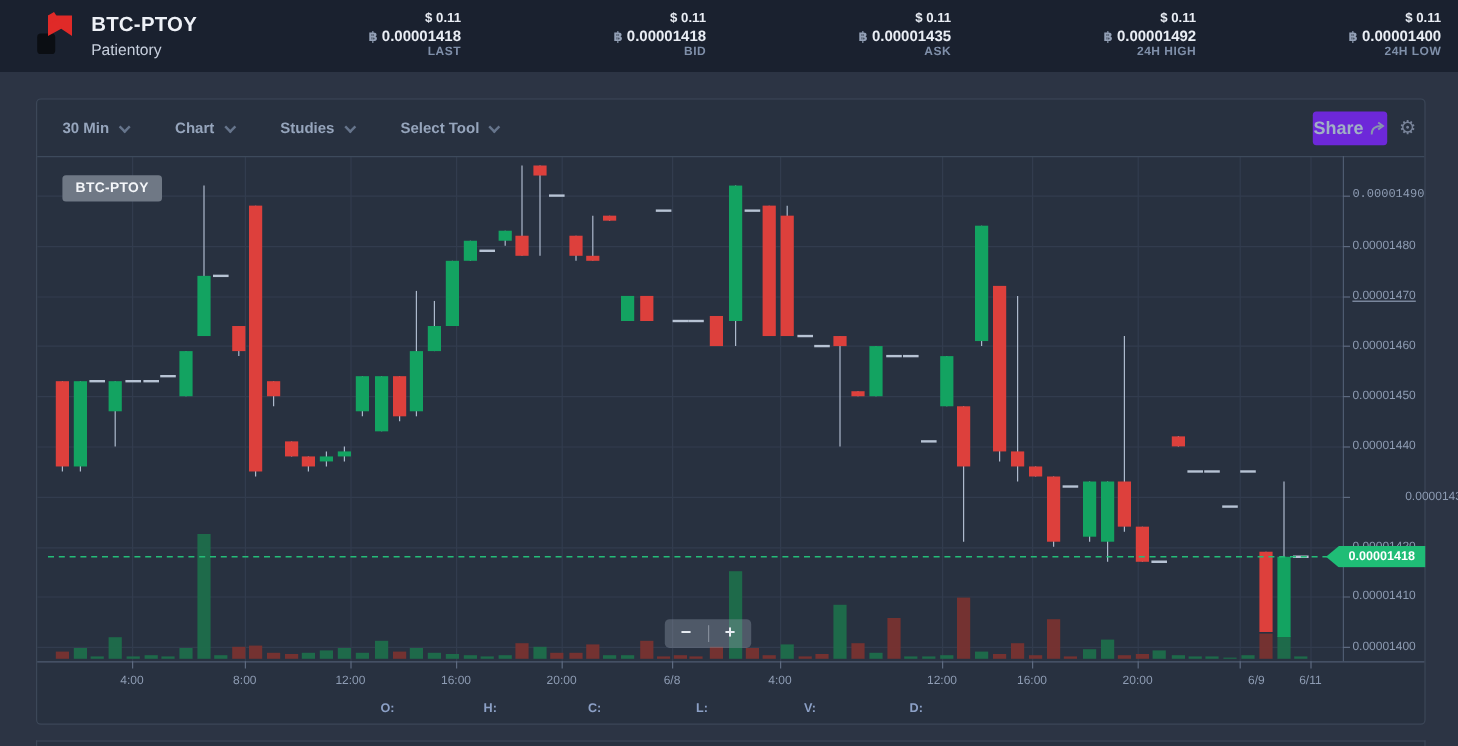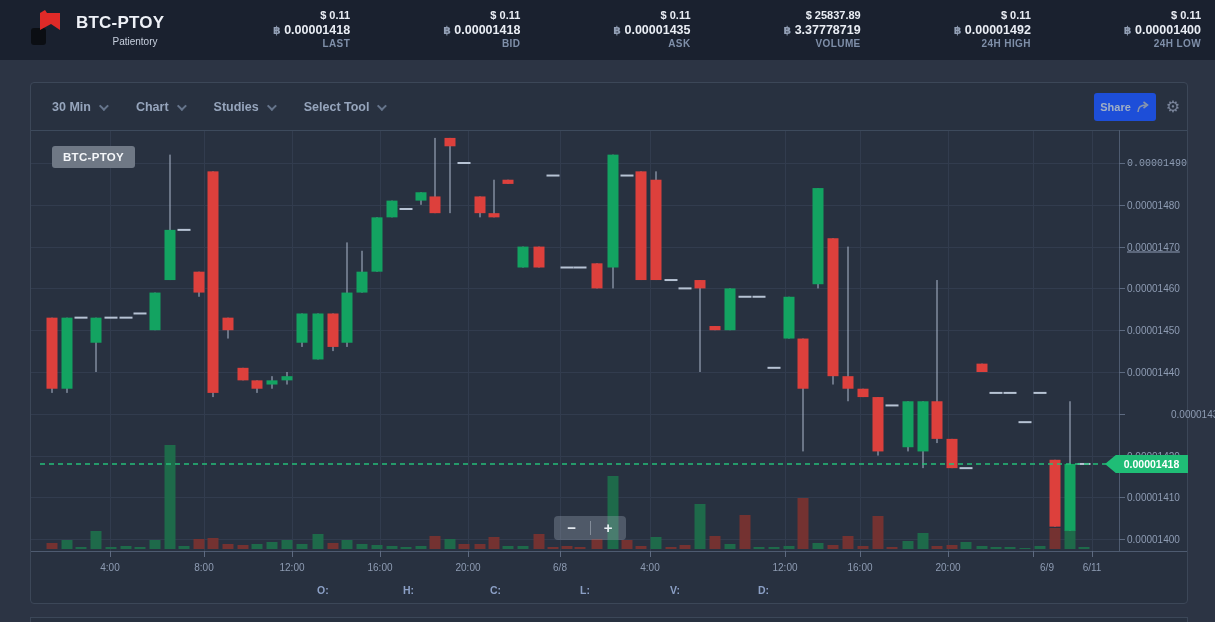--- a/index.html
+++ b/index.html
@@ -4,37 +4,37 @@
 <style>
   * { margin:0; padding:0; box-sizing:border-box; }
   html,body { width:1215px; height:622px; overflow:hidden; }
   body { font-family:"Liberation Sans","DejaVu Sans",sans-serif; background:#2c3444; position:relative; }
 
   
   #header { position:absolute; left:0; top:0; width:1215px; height:60px; background:#1a212f; display:flex; align-items:center; z-index:5; }
   #logo { width:34px; height:44px; margin-left:28px; flex:0 0 auto; }
   #title-block { margin-left:14px; flex:0 0 auto; width:118px; }
   #pair-title { color:#eef1f7; font-size:17px; font-weight:bold; letter-spacing:.2px; }
-  #pair-subtitle { color:#c7cfdd; font-size:10px; margin-top:3px;text-align:center; }
+  #pair-subtitle { color:#c7cfdd; font-size:13px; margin-top:3px; }
   #stats { flex:1; display:flex; height:100%; align-items:center; }
   .stat { flex:1; text-align:right; padding-right:14px; line-height:1.25; }
   .stat .usd { color:#e9edf4; font-size:11px; font-weight:bold; }
   .stat .btcline { color:#e9edf4; font-size:12.5px; font-weight:bold; }
   .stat .btcline .bsym { color:#93a0b6; font-weight:bold; font-family:"DejaVu Sans",sans-serif; font-size:11px; }
   .stat .lbl { color:#7f8fa9; font-size:10px; font-weight:bold; letter-spacing:.4px; }
 
   
   #panel { position:absolute; left:30px; top:82px; width:1158px; height:522px; background:#283140; border:1px solid #3c4758; border-radius:4px; z-index:1; }
   #panel-next { position:absolute; left:30px; top:617px; width:1158px; height:5px; background:#283140; border:1px solid #3c4758; border-bottom:none; z-index:1; }
 
   
-  #toolbar { position:absolute; left:52px; top:93px; height:28px; display:flex; align-items:center; gap:30px; z-index:6;text-align:right; }
+  #toolbar { position:absolute; left:52px; top:93px; height:28px; display:flex; align-items:center; gap:40px; z-index:6;text-align:right; }
   .tb-item { display:flex; align-items:center; gap:8px; color:#96a5bc; font-size:12.5px; font-weight:bold; cursor:pointer; }
   .chev { width:7px; height:7px; border-right:2px solid #66758c; border-bottom:2px solid #66758c; transform:rotate(45deg) translateY(-2px); }
-  #share-btn { position:absolute; left:1094px; top:93px; width:62px; height:28px; background:#1d4ed8; border-radius:3px; display:flex; align-items:center; justify-content:center; gap:6px; color:#a0afc5; font-size:11px; font-weight:bold; z-index:6; cursor:pointer; }
+  #share-btn { position:absolute; left:1094px; top:93px; width:62px; height:28px; background:#6d28d9; border-radius:3px; display:flex; align-items:center; justify-content:center; gap:6px; color:#a0afc5; font-size:15px; font-weight:bold; z-index:6; cursor:pointer; }
   #gear-btn { position:absolute; left:1163px; top:96px; width:20px; height:22px; color:#79849a; font-size:16px; line-height:22px; text-align:center; z-index:6; cursor:pointer; font-family:"DejaVu Sans",sans-serif; }
 
   
   #chart-svg { position:absolute; left:0; top:0; z-index:2; }
   #overlay { position:absolute; left:0; top:0; width:1215px; height:622px; z-index:3; pointer-events:none; }
   .ylab { position:absolute; left:1127px; color:#8e9cb3; font-size:10px; white-space:nowrap; transform:translateY(-50%); }
   .xlab { position:absolute; top:562px; color:#8e9cb3; font-size:10px; white-space:nowrap; transform:translateX(-50%); }
   .leglab { position:absolute; top:584px; color:#8ca0c6; font-size:10.5px; font-weight:bold; }
   #symbol-chip { position:absolute; left:52px; top:146px; background:#6f7885; color:#f4f6f9; font-size:11.5px; font-weight:bold; padding:5px 11px; border-radius:3px; z-index:4; letter-spacing:.3px; }
   #price-tag { position:absolute; left:1105px; top:455px; width:83px; height:18px; background:#1fbd76; color:#ffffff; font-size:10.5px; font-weight:bold; line-height:18px; text-align:center; padding-left:10px; clip-path:polygon(0 50%, 13% 0, 100% 0, 100% 100%, 13% 100%); z-index:4; }
@@ -63,25 +63,20 @@
     </div>
     <div class="stat">
       <div class="usd">$ 0.11</div>
       <div class="btcline"><span class="bsym">฿</span> <span>0.00001418</span></div>
       <div class="lbl">BID</div>
     </div>
     <div class="stat">
       <div class="usd">$ 0.11</div>
       <div class="btcline"><span class="bsym">฿</span> <span>0.00001435</span></div>
       <div class="lbl">ASK</div>
-    </div>
-    <div class="stat">
-      <div class="usd">$ 25837.89</div>
-      <div class="btcline"><span class="bsym">฿</span> <span>3.37778719</span></div>
-      <div class="lbl">VOLUME</div>
     </div>
     <div class="stat">
       <div class="usd">$ 0.11</div>
       <div class="btcline"><span class="bsym">฿</span> <span>0.00001492</span></div>
       <div class="lbl">24H HIGH</div>
     </div>
     <div class="stat">
       <div class="usd">$ 0.11</div>
       <div class="btcline"><span class="bsym">฿</span> <span>0.00001400</span></div>
       <div class="lbl">24H LOW</div>

